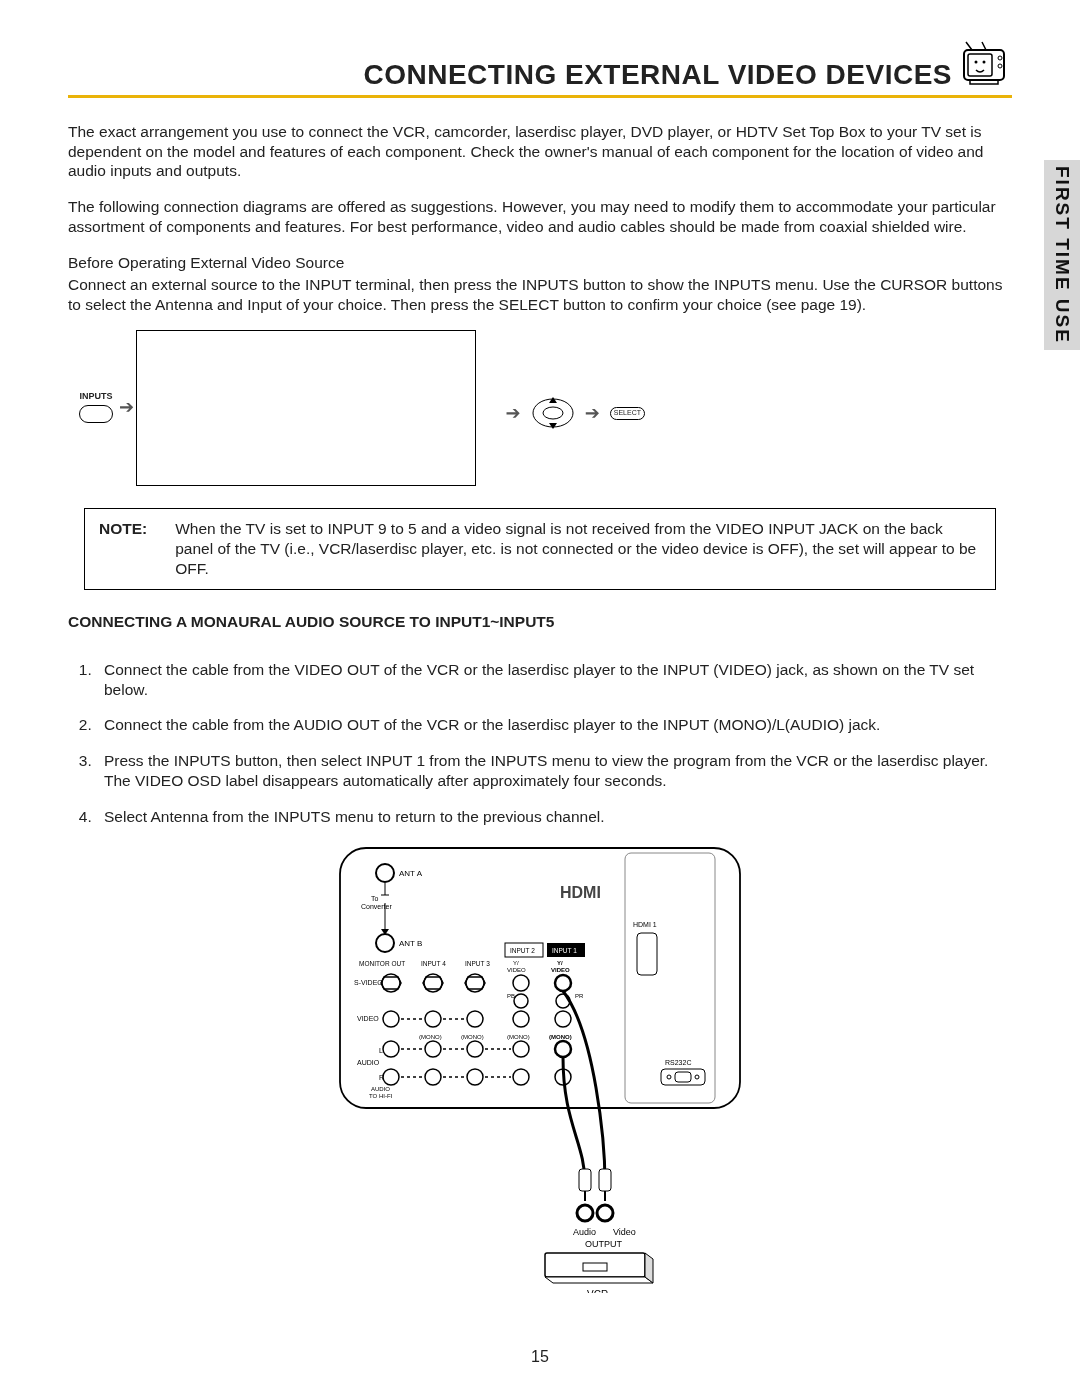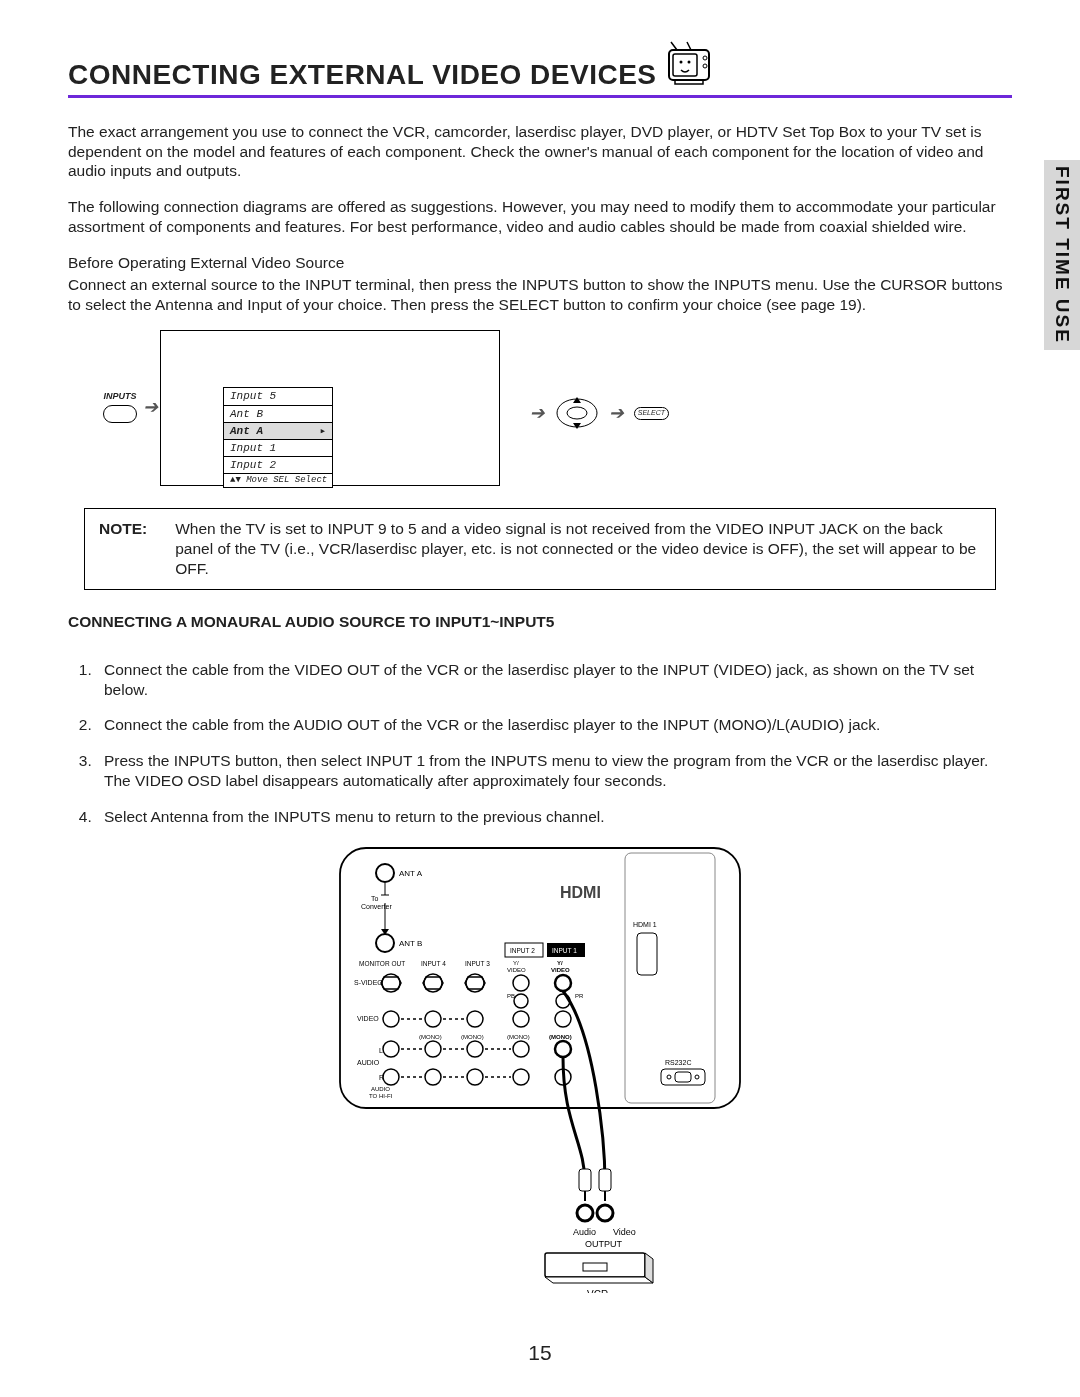--- a/index.html
+++ b/index.html
@@ -9,23 +9,23 @@
     color: #222;
     width: 1080px;
     height: 1397px;
     position: relative;
     padding: 40px 68px 40px 68px;
     font-size: 15.5px;
     line-height: 1.28;
   }
   .header {
     display: flex;
-    justify-content: flex-start;
+    justify-content: flex-end;
     align-items: flex-end;
-    border-bottom: 3px solid #6d28d9;
+    border-bottom: 3px solid #eab308;
     padding-bottom: 2px;
     margin-bottom: 24px;
   }
   .header h1 {
     font-size: 28px;
     font-weight: bold;
     letter-spacing: 0.5px;
   }
   .header .tv-icon svg { width: 60px; height: 48px; }
   .side-tab {
@@ -45,22 +45,21 @@
     font-size: 19px;
     letter-spacing: 2px;
     color: #111;
   }
   p { margin-bottom: 16px; }
   .heading-sm { font-weight: normal; margin-bottom: 2px; margin-top: 6px; }
   .diagram-row {
     display: flex;
     align-items: flex-start;
     gap: 12px;
-    margin: 12px 0 22px 92px;
-    font-style: italic;
+    margin: 12px 0 22px 68px;
   }
   .inputs-btn {
     font-size: 9px;
     font-weight: bold;
     text-align: center;
   }
   .inputs-pill {
     width: 34px;
     height: 18px;
     border: 1.5px solid #000;
@@ -146,21 +145,21 @@
   .back-panel {
     width: 410px;
     position: relative;
   }
   .back-panel svg { width: 100%; height: auto; }
   .pagenum {
     position: absolute;
     bottom: 30px;
     left: 50%;
     transform: translateX(-50%);
-    font-size: 21px;
+    font-size: 16px;
   }
 </style>
 </head>
 <body>
 
 <div class="header">
   <h1>CONNECTING EXTERNAL VIDEO DEVICES</h1>
   <span class="tv-icon">
     <svg viewBox="0 0 60 48">
       <rect x="12" y="10" width="40" height="30" rx="4" fill="none" stroke="#000" stroke-width="2"></rect>
@@ -187,31 +186,20 @@
 <p>Connect an external source to the INPUT terminal, then press the INPUTS button to show the INPUTS menu.  Use the CURSOR buttons to select the Antenna and Input of your choice.  Then press the SELECT button to confirm your choice (see page 19).</p>
 
 <div class="diagram-row">
   <div class="tv-outline">
     <div class="inputs-block">
       <div class="inputs-btn">
         <div>INPUTS</div>
         <div class="inputs-pill"></div>
       </div>
       <span class="arrow-horiz">➔</span>
-    </div>
-    <div class="menu-box">
-      <div>Input 5</div>
-      <div>Ant B</div>
-      <div class="shaded">
-          <span>Ant A</span>
-          <span>▸</span>
-        </div>
-      <div>Input 1</div>
-      <div>Input 2</div>
-      <div>▲▼ Move  SEL Select</div>
     </div>
     <div class="remote-group">
       <span class="arrow-horiz">➔</span>
       <span class="dpad">
         <svg viewBox="0 0 44 40">
           <ellipse cx="22" cy="20" rx="20" ry="14" fill="none" stroke="#000"></ellipse>
           <ellipse cx="22" cy="20" rx="10" ry="6" fill="none" stroke="#000"></ellipse>
           <polygon points="22,4 18,10 26,10" fill="#000"></polygon>
           <polygon points="22,36 18,30 26,30" fill="#000"></polygon>
         </svg>

